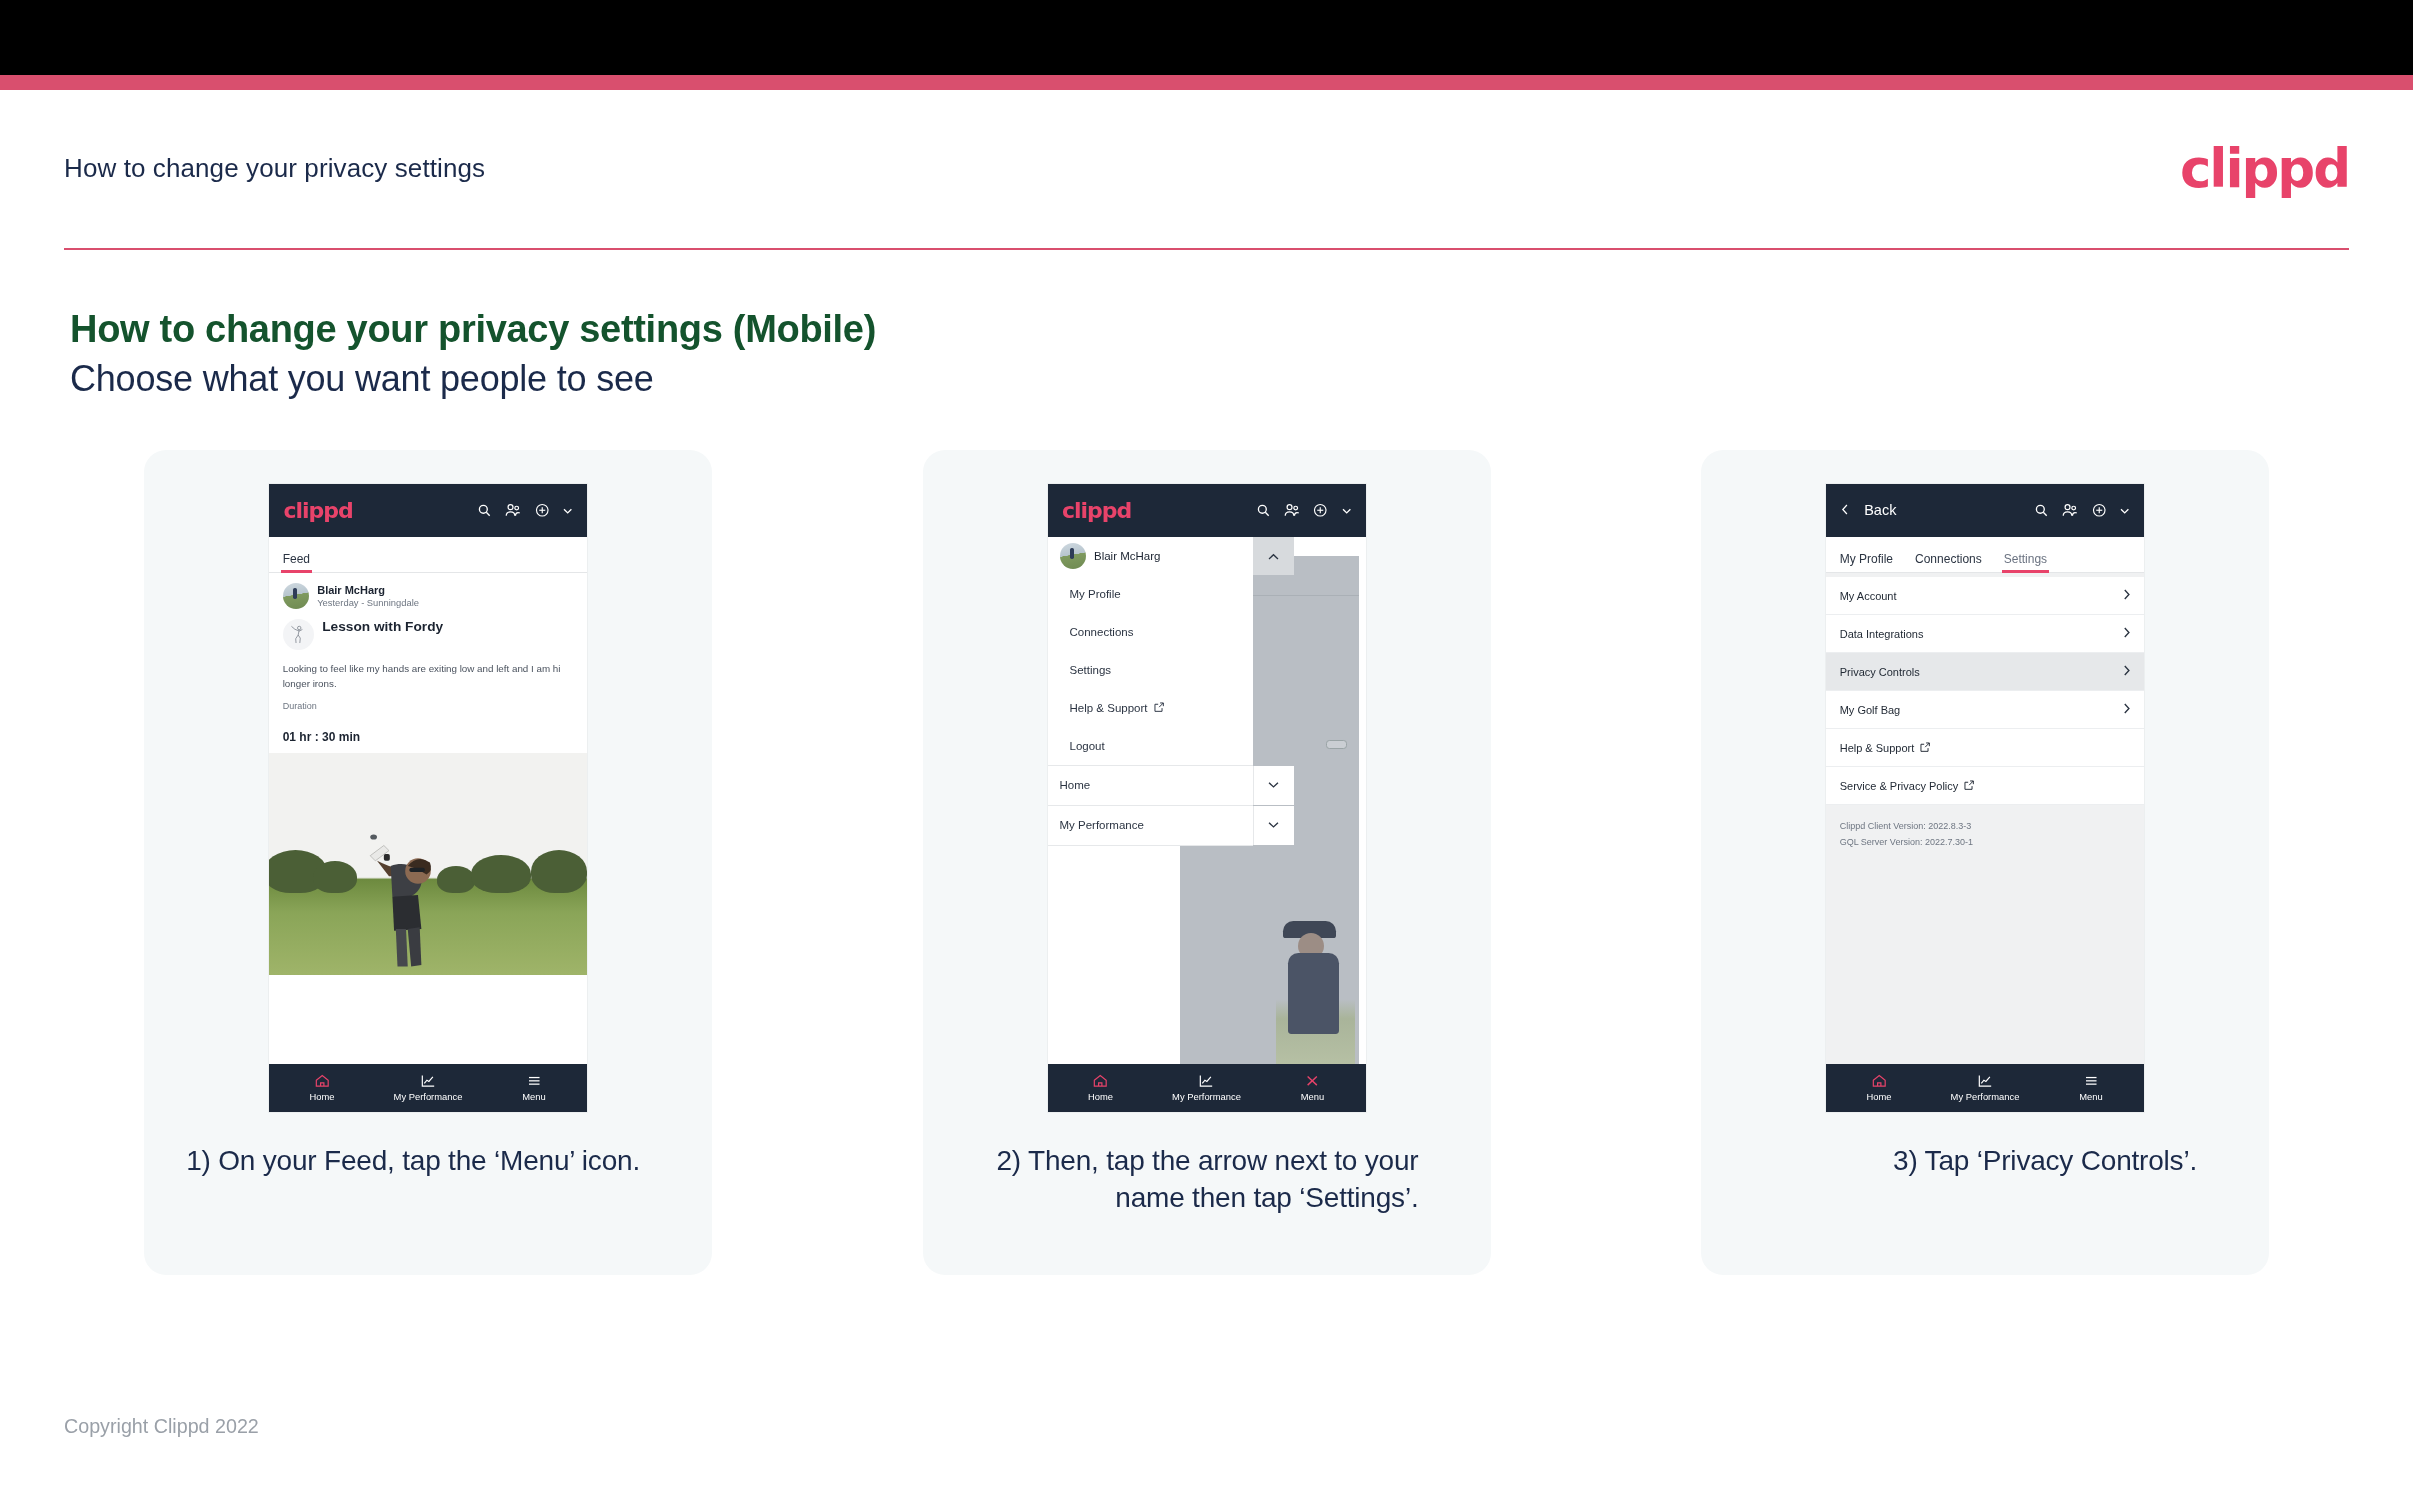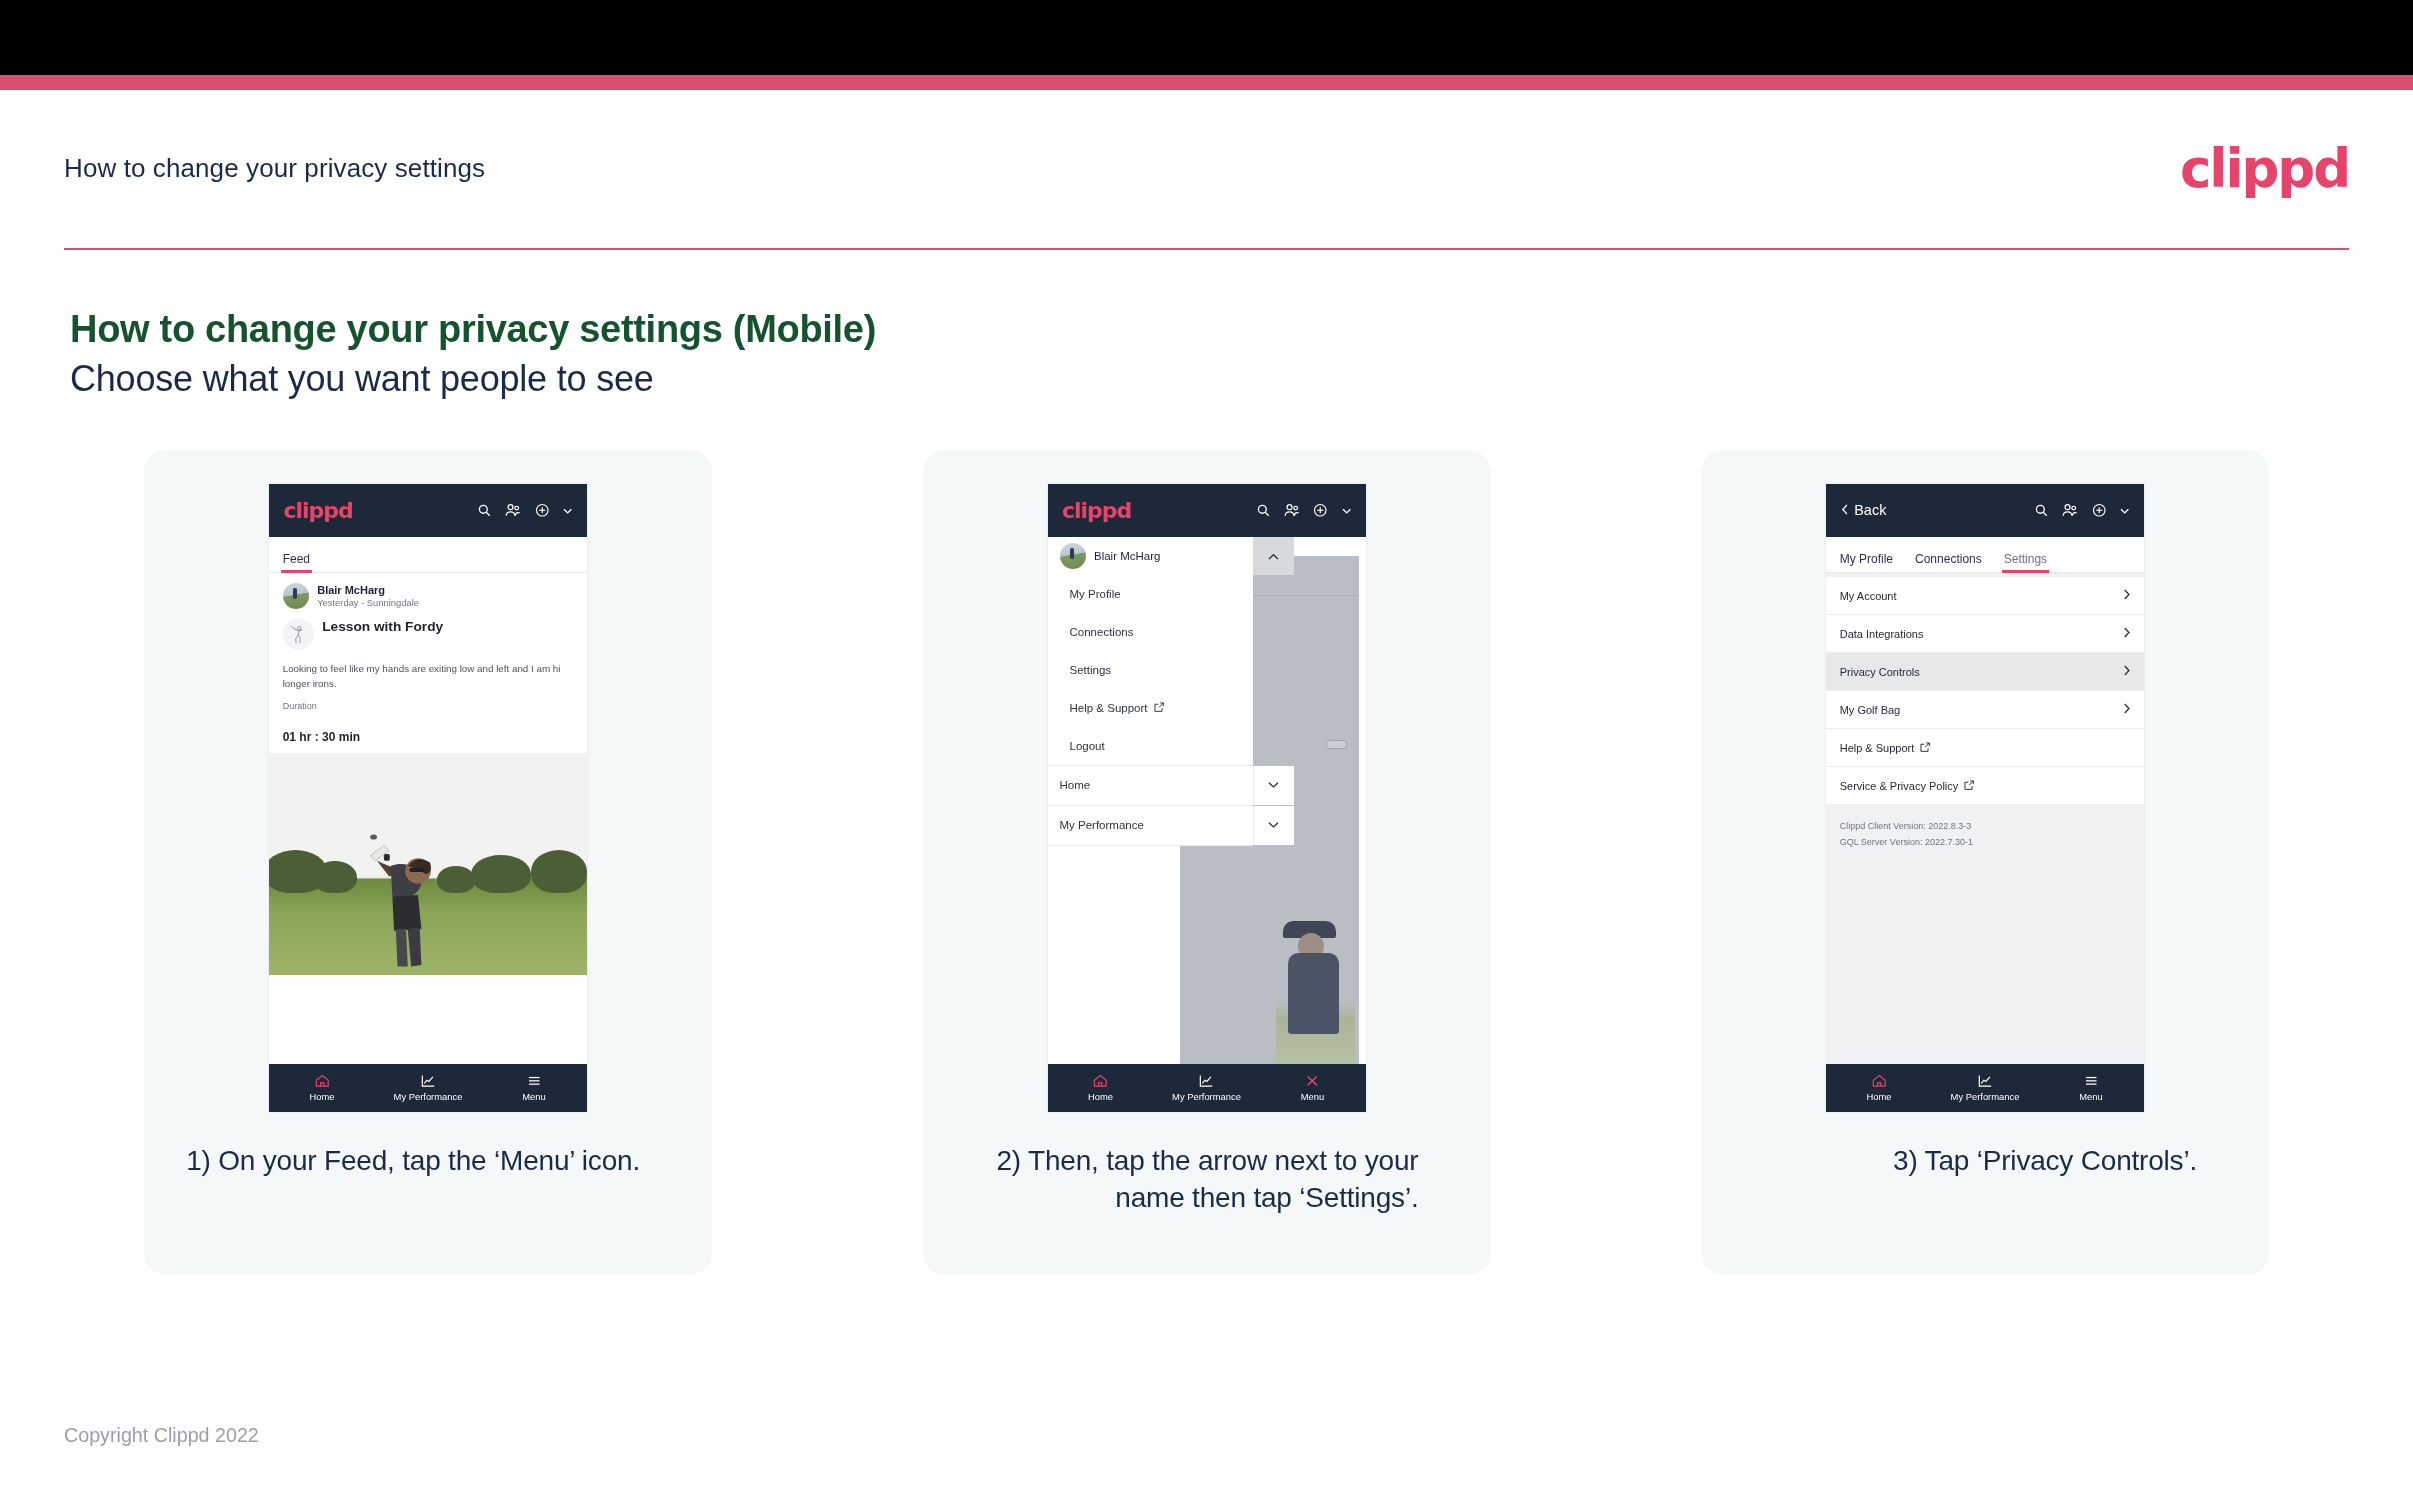--- a/index.html
+++ b/index.html
@@ -102,21 +102,21 @@
     font-weight: 700;
     font-size: 22px;
     letter-spacing: -1px;
     font-family: "DejaVu Sans", sans-serif;
   }
   .appbar-back {
     color: #ffffff;
     font-size: 14.5px;
     display: flex;
     align-items: center;
-    gap: 6px;
+    gap: 16px;
   }
   .appbar-icons {
     margin-left: auto;
     display: flex;
     align-items: center;
     gap: 13.7px;
   }
   .appbar-icons svg { display: block; }
 
   
@@ -324,21 +324,21 @@
     letter-spacing: -0.2px;
     align-self: flex-start;
     padding-left: 36px;
     text-align: right;
   }
 
   
   .footer {
     position: absolute;
     left: 64px;
-    bottom: 61px;
+    bottom: 70px;
     font-size: 19.7px;
     color: #9aa0a8;
   }
 </style>
 </head>
 <body>
 
 <div class="topbar-black"></div>
 <div class="topbar-pink"></div>
 

